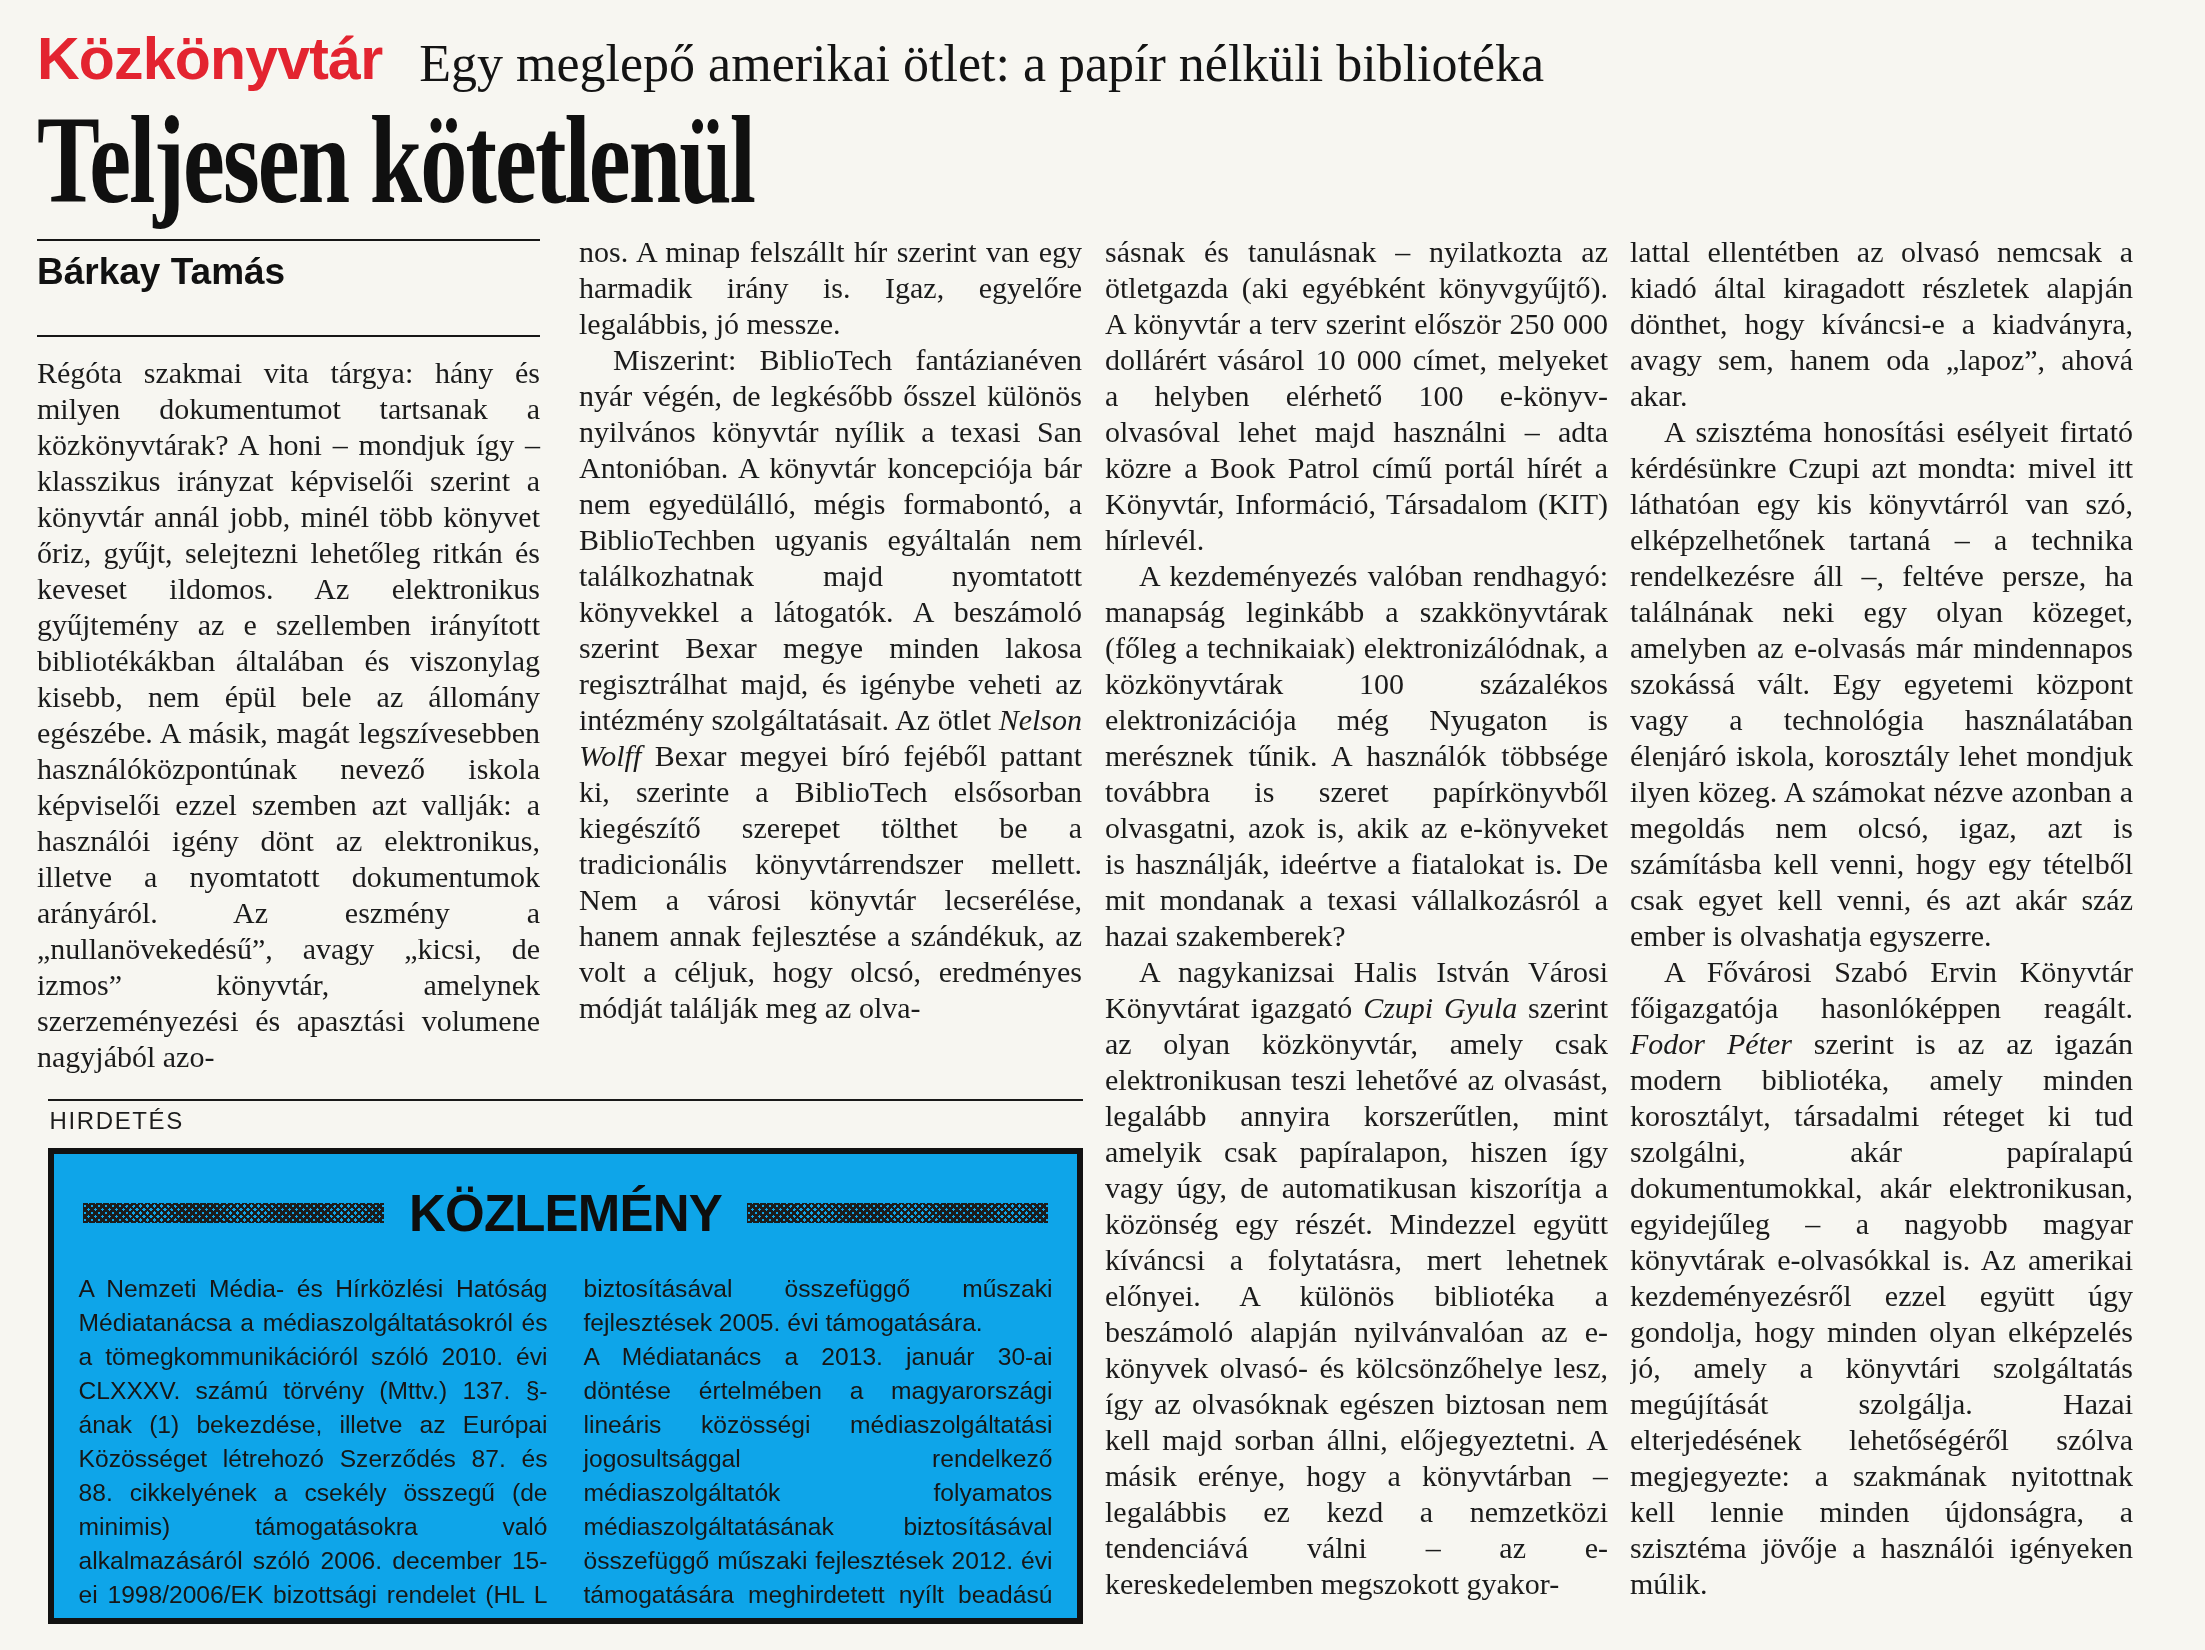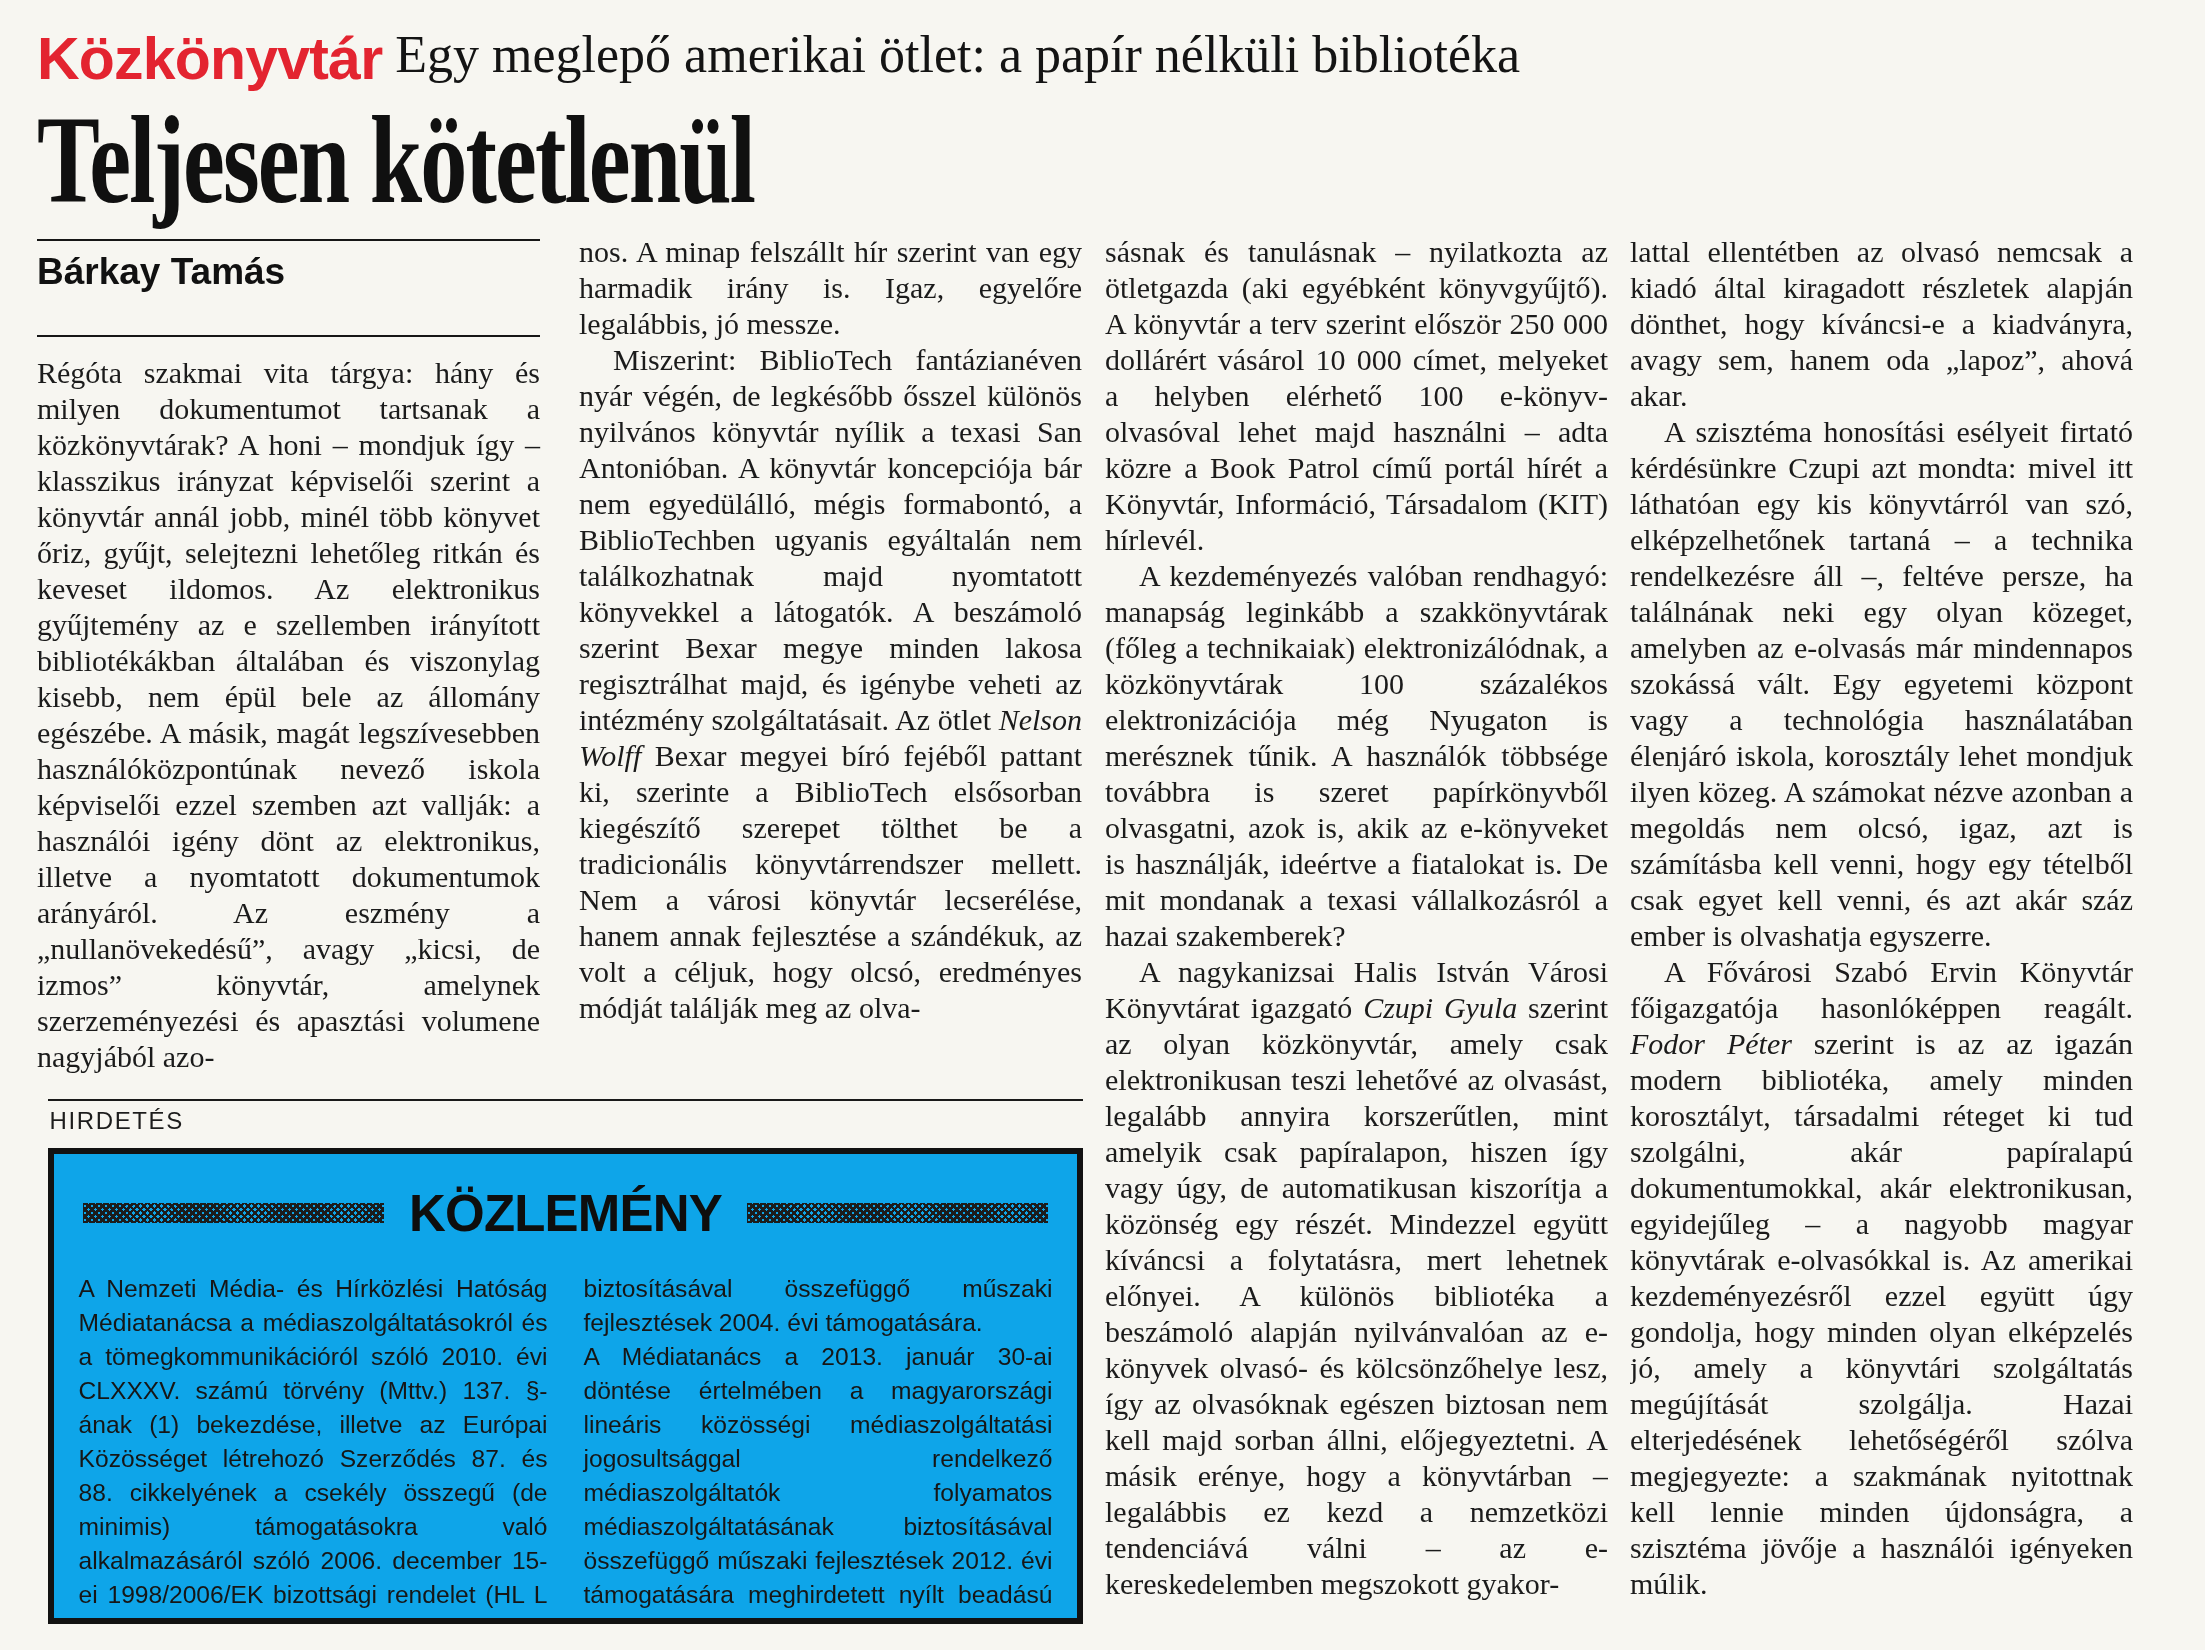--- a/index.html
+++ b/index.html
@@ -6,21 +6,21 @@
   html,body { margin:0; padding:0; }
   body {
     width: 2205px; height: 1650px;
     background: #f7f6f1;
     color: #1b1b1b;
     font-family: "Liberation Serif", serif;
     overflow: hidden;
     position: relative;
   }
   .header { padding: 24.6px 37px 0 37px; }
-  .kicker-row { display:flex; align-items: flex-start; gap: 13px; white-space: nowrap; }
+  .kicker-row { display:flex; align-items: flex-end; gap: 37px; white-space: nowrap; }
   .kicker {
     font-family: "Liberation Sans", sans-serif;
     font-weight: bold; font-size: 59px; letter-spacing: -0.8px;
     color: #e32430;
   }
   .subtitle { font-size: 52px; color:#141414; }
   .headline {
     font-weight: bold; font-size: 124px; line-height: 1.05;
     letter-spacing: -2.5px; white-space: nowrap;
     transform: scaleX(0.76); transform-origin: left top;
@@ -114,21 +114,21 @@
         <div class="ad-title-row">
           <div class="deco-bar"></div>
           <div class="ad-title">KÖZLEMÉNY</div>
           <div class="deco-bar"></div>
         </div>
         <div class="ad-cols">
           <div class="ad-col">
               <p><b>A Nemzeti Média- és Hírközlési Hatóság Médiatanácsa</b><span> a médiaszolgáltatásokról és a tömegkommunikációról szóló 2010. évi CLXXXV. számú törvény (Mttv.) 137. §-ának (1) bekezdése, illetve az Európai Közösséget létrehozó Szerződés 87. és 88. cikkelyének a csekély összegű (de minimis) támogatásokra való alkalmazásáról szóló 2006. december 15-ei 1998/2006/EK bizottsági rendelet (HL L 379/5. 2006. 12. 28.) 2. cikke, továbbá a Médiatanács által jóváhagyott Általános Pályázati Feltételekben (ÁPF) rögzítettek alapján nyílt beadású </span></p>
             </div>
           <div class="ad-col">
-              <p><b>biztosításával összefüggő műszaki fejlesztések 2004. évi támogatására.</b></p>
+              <p><b>biztosításával összefüggő műszaki fejlesztések 2005. évi támogatására.</b></p>
               <p><span>A Médiatanács a 2013. január 30-ai döntése értelmében a magyarországi lineáris közösségi médiaszolgáltatási jogosultsággal rendelkező médiaszolgáltatók folyamatos médiaszolgáltatásának biztosításával összefüggő műszaki fejlesztések 2012. évi támogatására meghirdetett nyílt beadású pályázati eljárás pályáztatási szakaszát lezárta.</span></p>
             </div>
         </div>
       </div>
     </div>
   </div>
   <div class="col tall">
     <div>
         <p><span>sásnak és tanulásnak – nyilatkozta az ötletgazda (aki egyébként könyvgyűjtő). A könyvtár a terv szerint először 250 000 dollárért vásárol 10 000 címet, melyeket a helyben elérhető 100 e-könyv-olvasóval lehet majd használni – adta közre a Book Patrol című portál hírét a Könyvtár, Információ, Társadalom (KIT) hírlevél.</span></p>
         <p class="ind"><span>A kezdeményezés valóban rendhagyó: manapság leginkább a szakkönyvtárak (főleg a technikaiak) elektronizálódnak, a közkönyvtárak 100 százalékos elektronizációja még Nyugaton is merésznek tűnik. A használók többsége továbbra is szeret papírkönyvből olvasgatni, azok is, akik az e-könyveket is használják, ideértve a fiatalokat is. De mit mondanak a texasi vállalkozásról a hazai szakemberek?</span></p>

